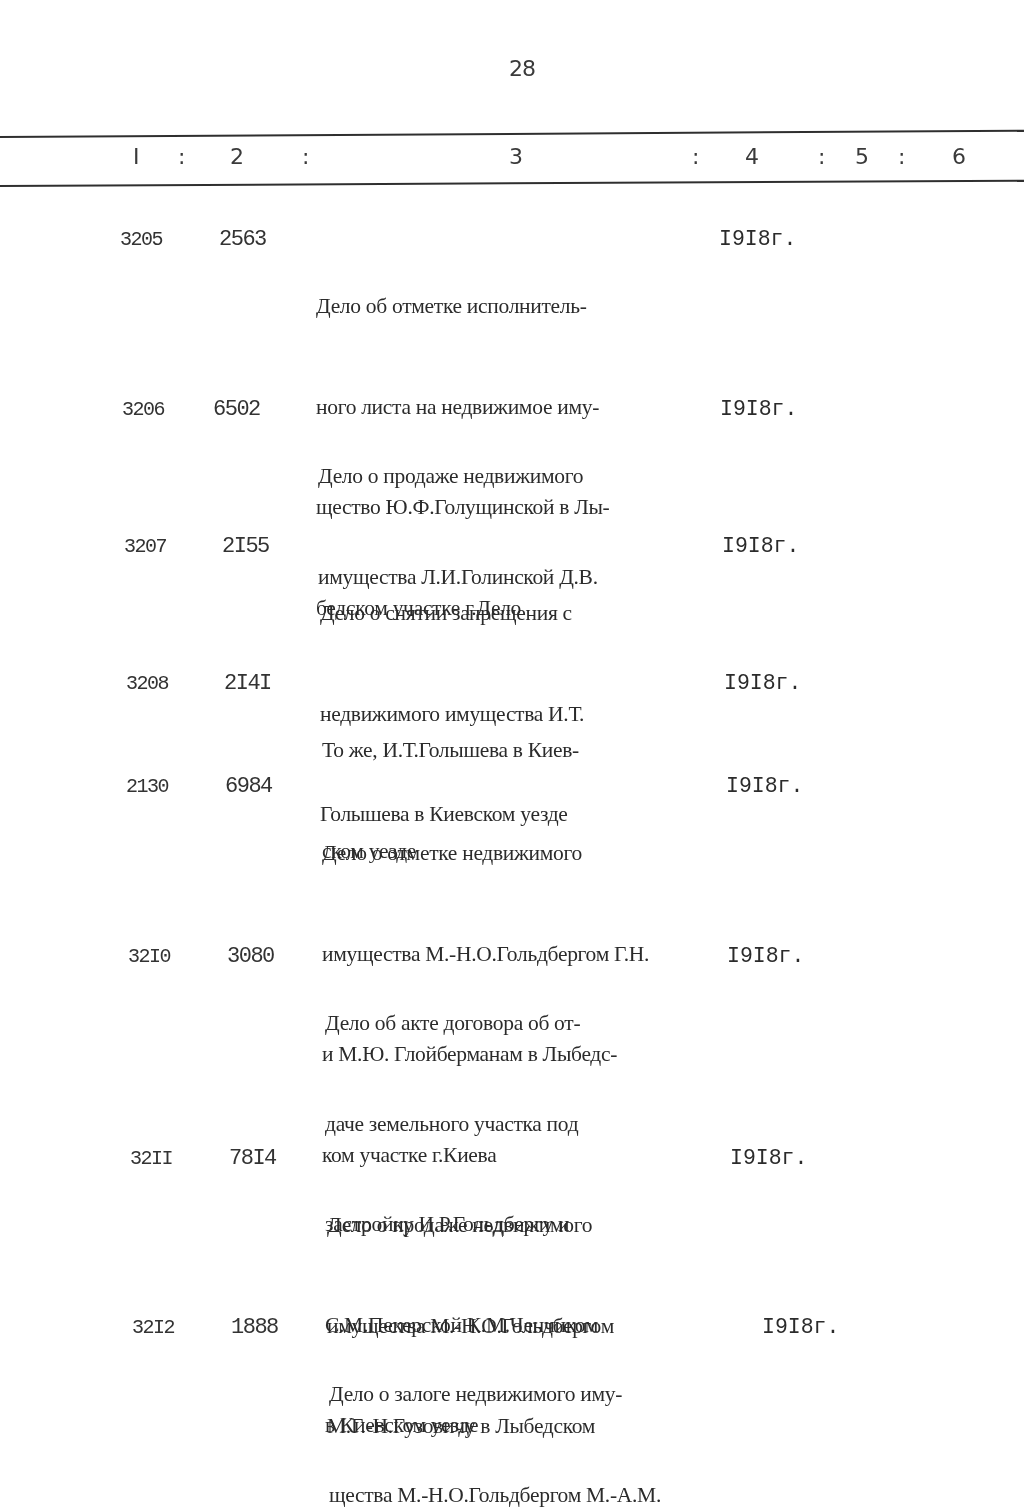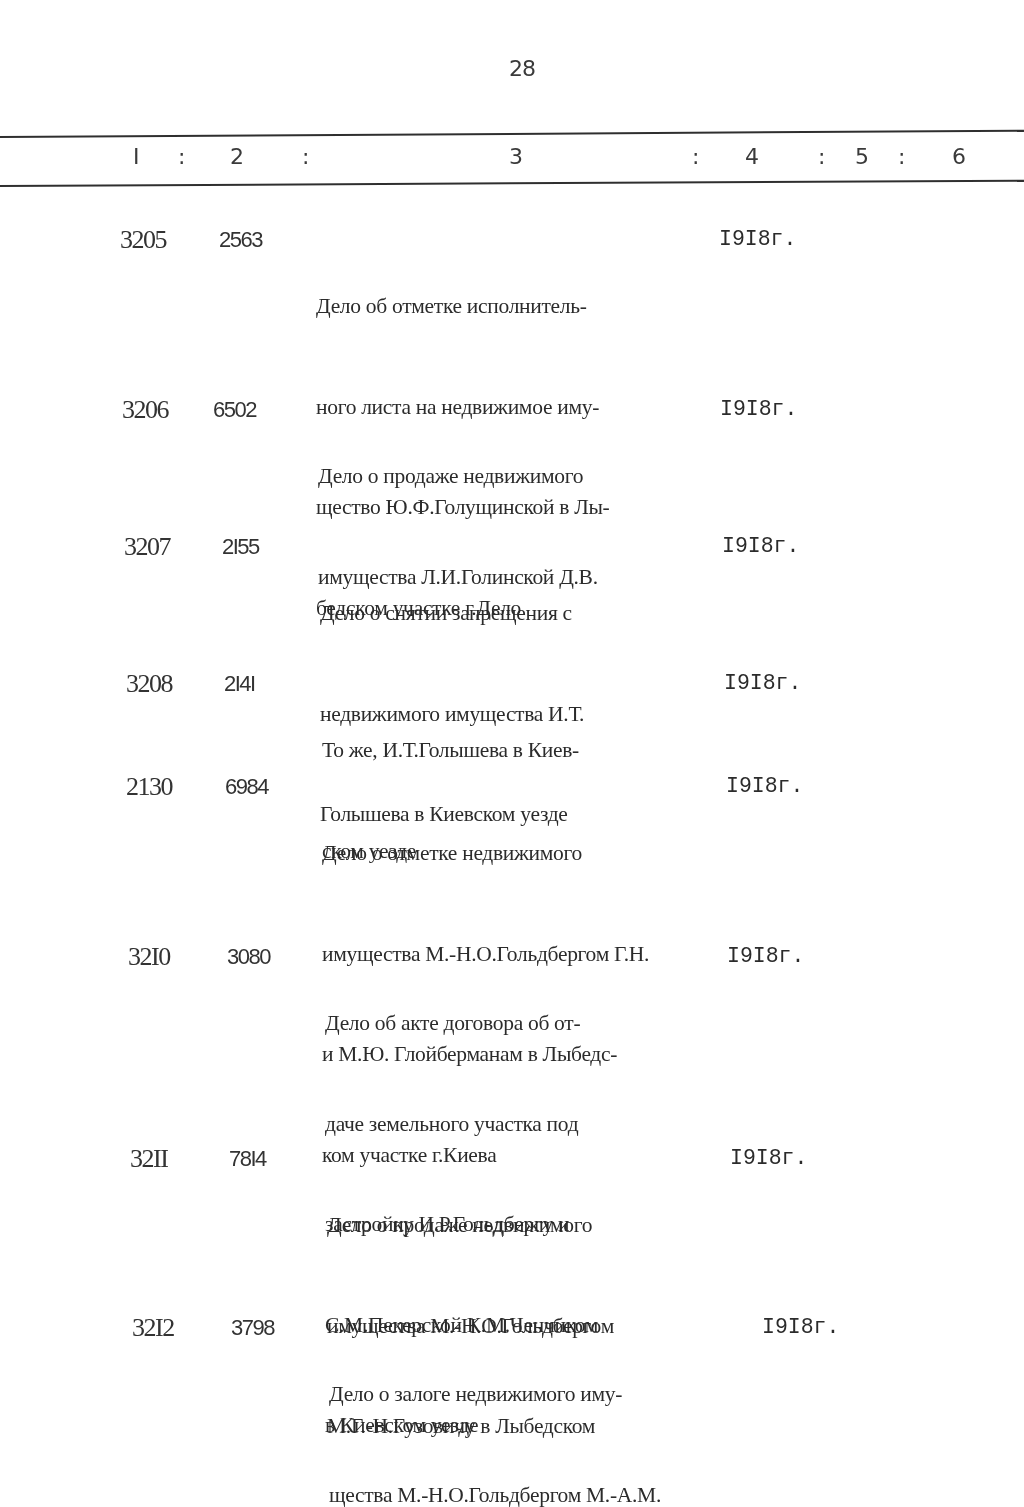--- a/index.html
+++ b/index.html
@@ -48,28 +48,28 @@
     .header-row span { position: absolute; top: 0; }
     .entry {
       position: absolute;
       left: 0;
       width: 1024px;
       font-size: 21.5px;
       line-height: 33.5px;
     }
     .entry .num1 {
       position: absolute;
-      font-family: Liberation Serif, serif;
+      font-family: Liberation Mono, monospace;
       letter-spacing: -1.5px;
-      font-size: 26px;
+      font-size: 20px;
       color: #333;
     }
     .entry .num2 {
       position: absolute;
-      font-family: Liberation Sans, sans-serif;
+      font-family: Liberation Mono, monospace;
       letter-spacing: -1.5px;
       font-size: 22px;
       color: #333;
     }
     .entry .desc {
       position: absolute;
       white-space: pre;
       font-family: Liberation Serif, serif;
       letter-spacing: -0.3px;
       color: #2b2b2b;
@@ -177,21 +177,21 @@
     <span class="desc-line">Дело о продаже недвижимого</span>
     <span class="desc-line">имущества М.-Н.О.Гольдбергом</span>
     <span class="desc-line">М.Г.-Н.Гузовичу в Лыбедском</span>
     
   </div>
   <span class="year" style="left:730px">I9I8г.</span>
 </div>
 
 <div class="entry" style="top:1311px">
   <span class="num1" style="left:132px">32I2</span>
-  <span class="num2" style="left:231px">3798</span>
+  <span class="num2" style="left:231px">1888</span>
   <div class="desc" style="left:329px">
     <span class="desc-line">Дело о залоге недвижимого иму-</span>
     <span class="desc-line">щества М.-Н.О.Гольдбергом М.-А.М.</span>
     
     
   </div>
   <span class="year" style="left:762px">I9I8г.</span>
 </div>
 
 </body></html>

